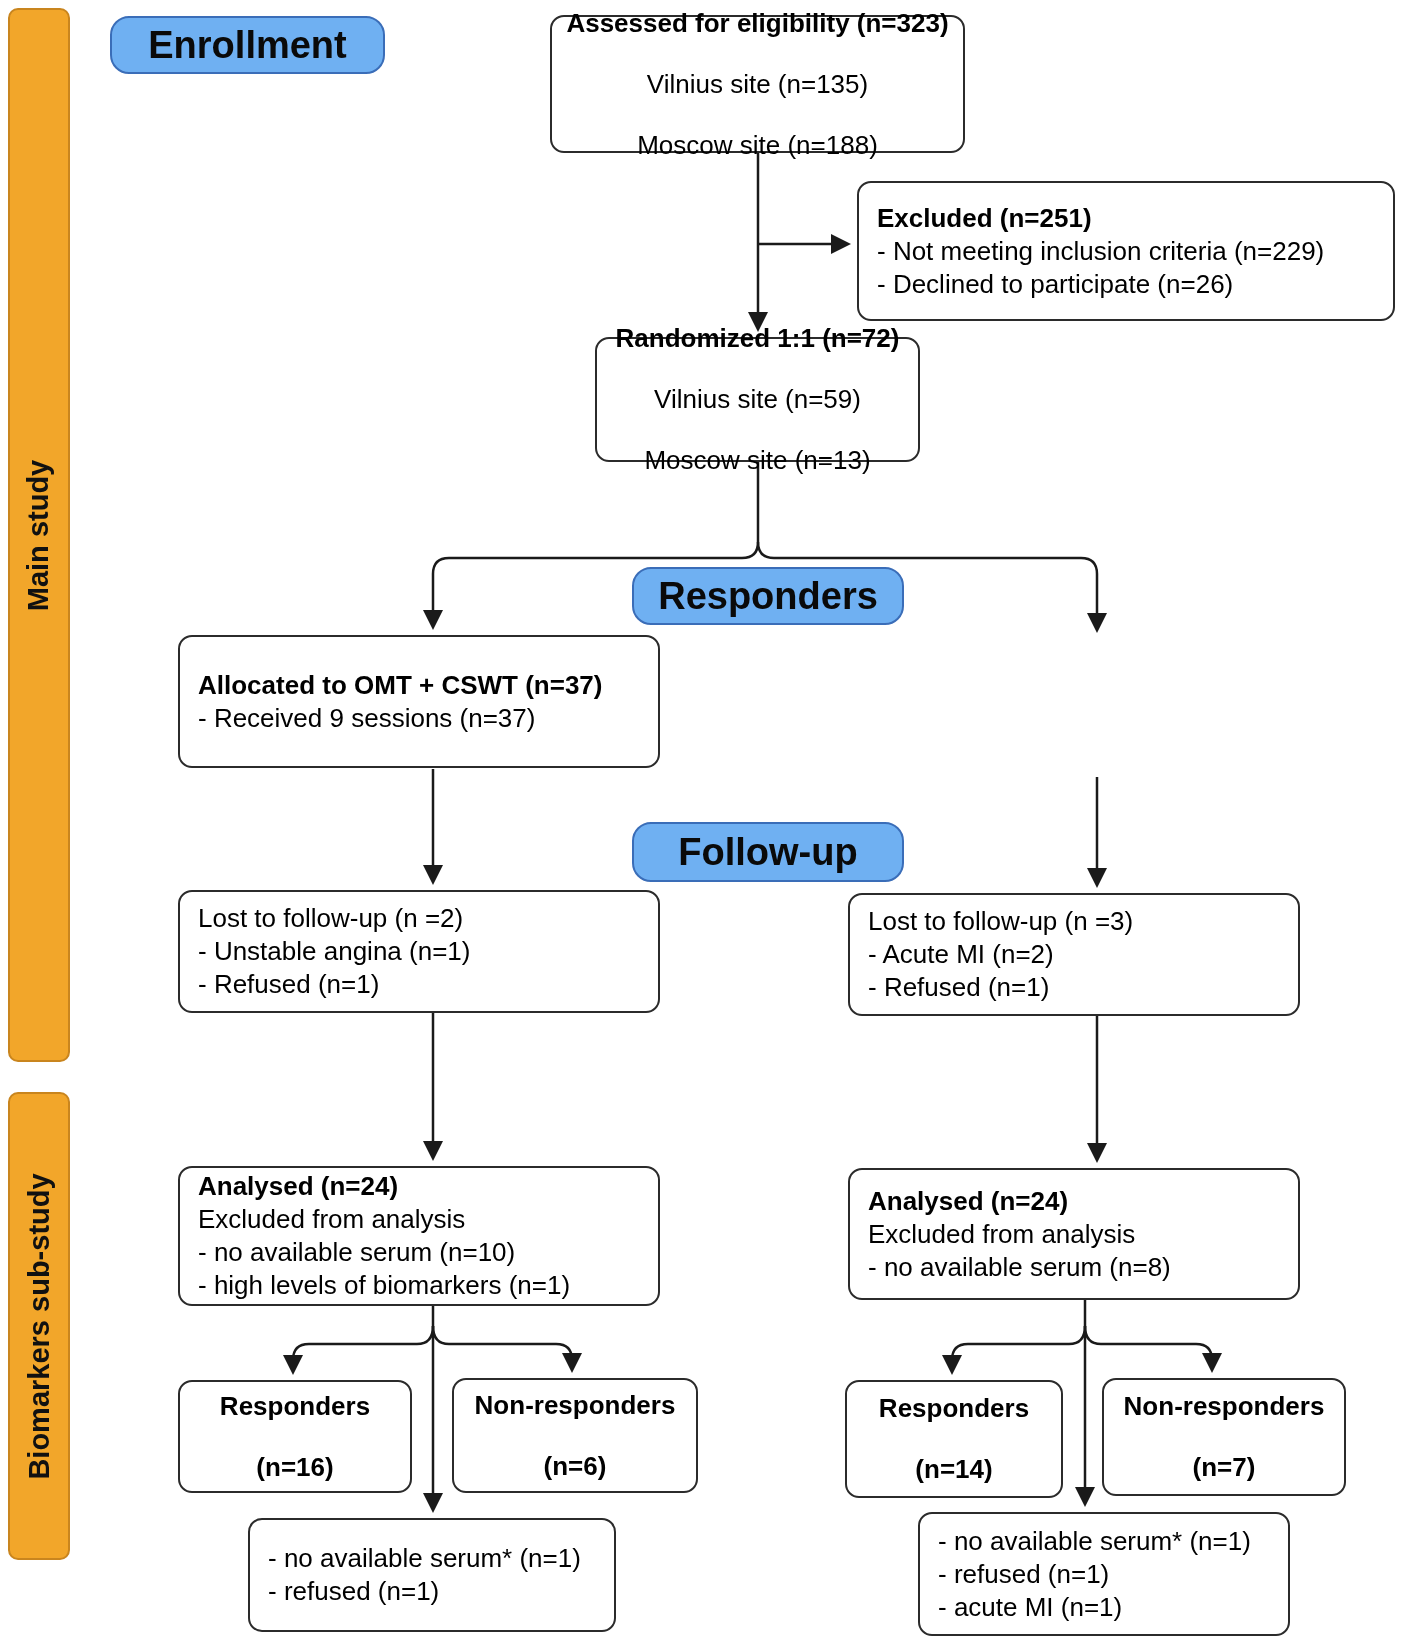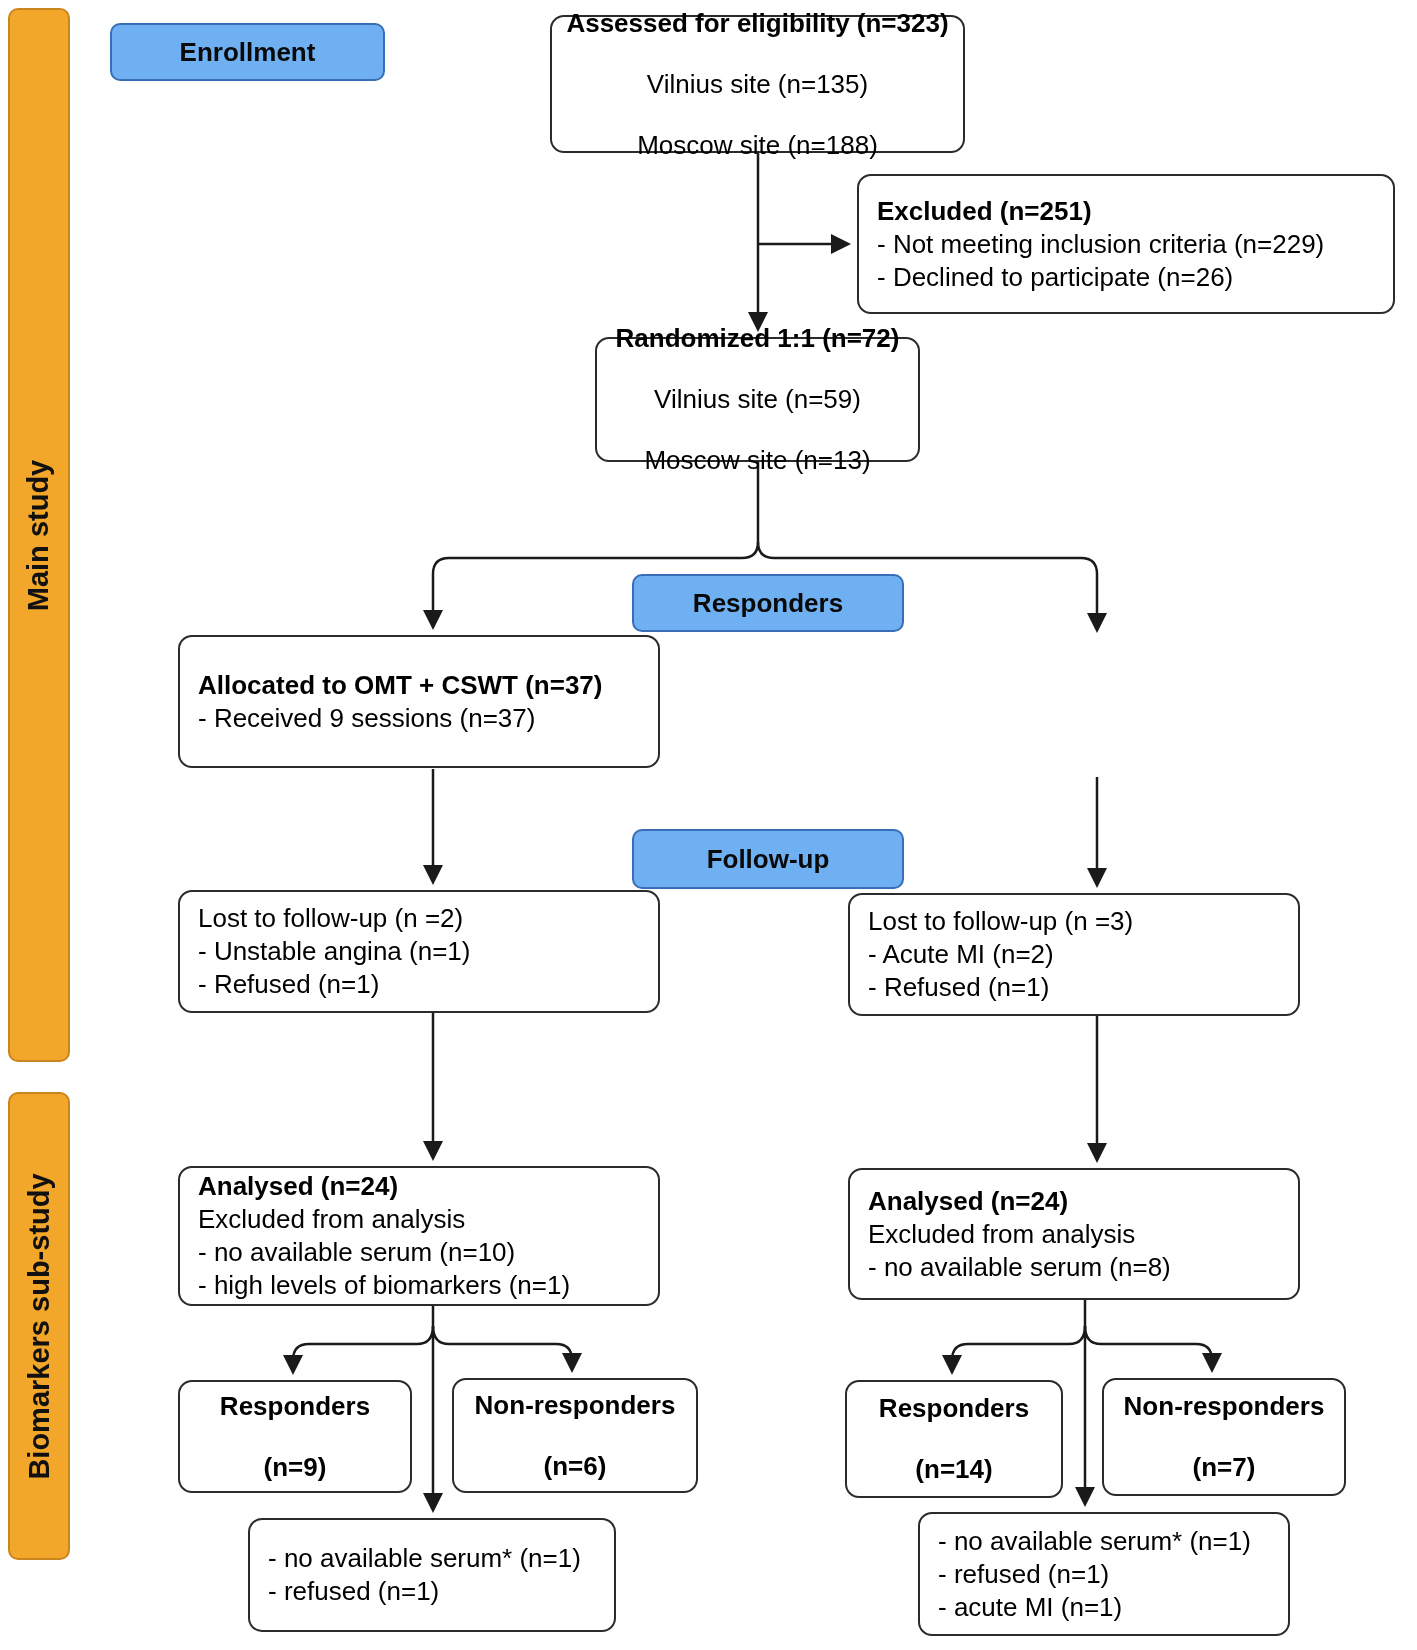--- a/index.html
+++ b/index.html
@@ -15,23 +15,23 @@
     z-index: 2; display: flex; flex-direction: column; justify-content: center;
     font-size: 26px; line-height: 33px; color: #000000;
   }
   .box.center { align-items: center; text-align: center; gap: 28px; }
   .box.left   { padding-left: 18px; padding-right: 8px; align-items: flex-start; text-align: left; }
   .bt { font-weight: bold; }
   .bold { font-weight: bold; }
 
   .blue {
     position: absolute; background: #6FB0F2;
-    border: 2.5px solid #3A6DB8; border-radius: 10px;
+    border: 2.5px solid #3A6DB8; border-radius: 19px;
     z-index: 2; display: flex; align-items: center; justify-content: center;
-    font-size: 26px; font-weight: bold; color: #0a0a0a; margin-top: 7px;
+    font-size: 38px; font-weight: bold; color: #0a0a0a;
   }
 
   .vbar {
     position: absolute; background: #F2A62A;
     border: 2px solid #C9851E; border-radius: 10px;
     z-index: 2; display: flex; align-items: center; justify-content: center;
   }
   .vbar span {
     transform: rotate(-90deg); white-space: nowrap;
     font-size: 29px; font-weight: bold; color: #111111;
@@ -83,21 +83,21 @@
   <div class="blue" style="left:632px; top:822px; width:272px; height:60px">
     <span>Follow-up</span>
   </div>
 
   <div class="box center" style="left:550px; top:15px; width:415px; height:138px">
     <div class="bt">Assessed for eligibility (n=323)</div>
     <div>Vilnius site (n=135)</div>
     <div>Moscow site (n=188)</div>
   </div>
 
-  <div class="box left" style="left:857px; top:174px; width:538px; height:140px">
+  <div class="box left" style="left:857px; top:181px; width:538px; height:140px">
     <div class="bt">Excluded (n=251)</div>
     <div>- Not meeting inclusion criteria (n=229)</div>
     <div>- Declined to participate (n=26)</div>
   </div>
 
   <div class="box center" style="left:595px; top:337px; width:325px; height:125px">
     <div class="bt">Randomized 1:1 (n=72)</div>
     <div>Vilnius site (n=59)</div>
     <div>Moscow site (n=13)</div>
   </div>
@@ -128,21 +128,21 @@
   </div>
 
   <div class="box left" style="left:848px; top:1168px; width:452px; height:132px">
     <div class="bt">Analysed (n=24)</div>
     <div>Excluded from analysis</div>
     <div>- no available serum (n=8)</div>
   </div>
 
   <div class="box center" style="left:178px; top:1380px; width:234px; height:113px">
     <div class="bt">Responders</div>
-    <div class="bold">(n=9)</div>
+    <div class="bold">(n=16)</div>
   </div>
 
   <div class="box center" style="left:452px; top:1378px; width:246px; height:115px">
     <div class="bt">Non-responders</div>
     <div class="bold">(n=6)</div>
   </div>
 
   <div class="box left" style="left:248px; top:1518px; width:368px; height:114px">
     <div>- no available serum* (n=1)</div>
     <div>- refused (n=1)</div>

